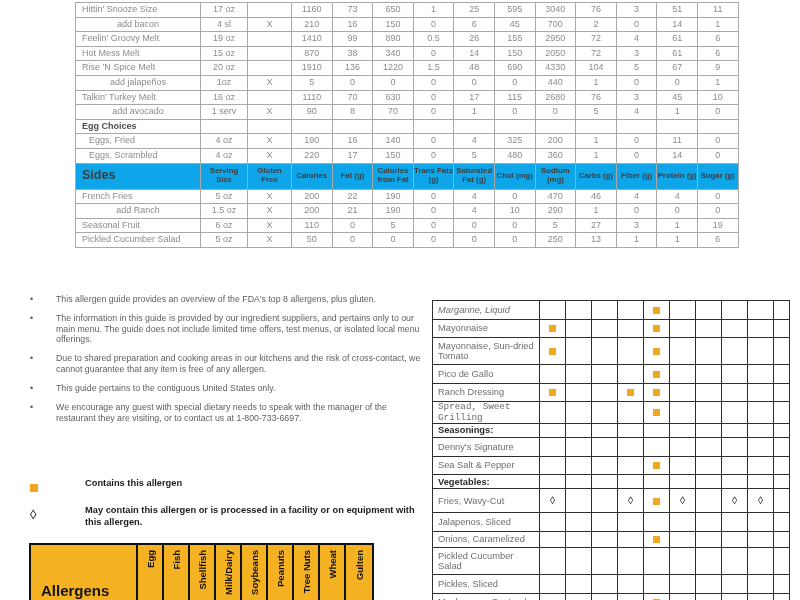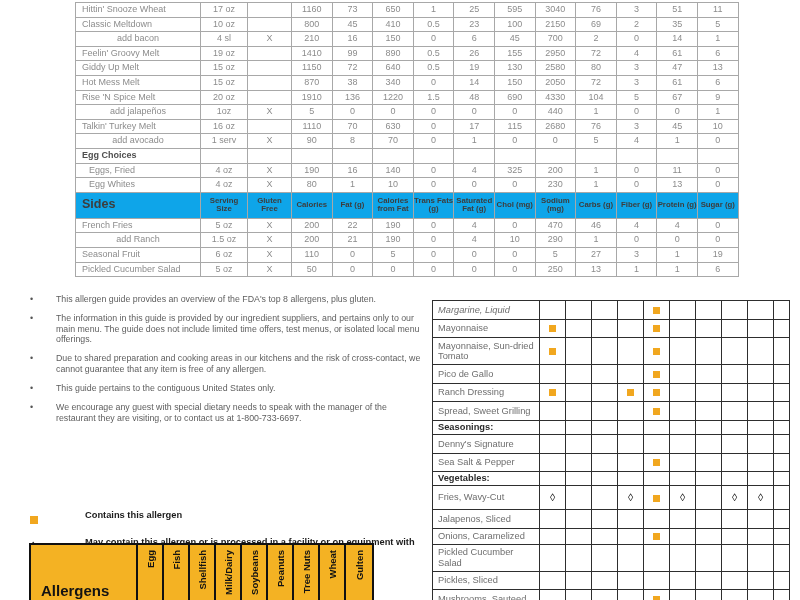--- a/index.html
+++ b/index.html
@@ -19,21 +19,21 @@
                          height:25px;white-space:normal;line-height:1.1;}
   table.nut tr.header td.lbl{font-size:12.5px;padding-left:6px;}
 
   
   #notes{position:absolute;left:30px;top:294px;width:398px;}
   .note{display:flex;margin-bottom:8.5px;}
   .note .bull{width:26px;flex:0 0 26px;font-size:9px;color:#555;line-height:10.6px;}
   .note .ntext{flex:1;font-size:8.8px;line-height:10.6px;color:#5e5e5e;}
 
   
-  #legend{position:absolute;left:30px;top:478px;width:402px;margin-top:32px;}
+  #legend{position:absolute;left:30px;top:478px;width:402px;}
   .leg{display:flex;margin-bottom:9px;}
   .leg .sym{width:55px;flex:0 0 55px;}
   .leg .ltext{flex:1;font-size:9.3px;line-height:11.5px;font-weight:bold;color:#1c1c1c;}
   .sq{display:inline-block;width:8px;height:8px;background:#F1A71F;}
   .dia{font-size:13px;line-height:10px;color:#111;}
 
   
   #allergens-hdr{position:absolute;left:29px;top:543px;height:70px;display:flex;
                  border:2px solid #111;background:#F4B223;box-sizing:border-box;}
   #allergens-hdr .title-cell{width:107px;box-sizing:border-box;border-right:2px solid #111;
@@ -73,50 +73,34 @@
           <col style="width:40.6px">
           <col style="width:40.6px">
         <col style="width:40.6px">
           <col style="width:40.6px">
           <col style="width:40.6px">
         <col style="width:40.6px">
           <col style="width:40.6px">
       </colgroup>
       <tbody id="nut-body">
           <tr class="item">
-            <td class="lbl">Hittin' Snooze Wheat</td>
+            <td class="lbl">Hittin' Snooze Size</td>
             <td>17 oz</td>
             <td></td>
             <td>1160</td>
             <td>73</td>
             <td>650</td>
             <td>1</td>
             <td>25</td>
             <td>595</td>
             <td>3040</td>
             <td>76</td>
             <td>3</td>
             <td>51</td>
             <td>11</td>
-          </tr>
-          <tr class="item">
-            <td class="lbl">Classic Meltdown</td>
-            <td>10 oz</td>
-            <td></td>
-            <td>800</td>
-            <td>45</td>
-            <td>410</td>
-            <td>0.5</td>
-            <td>23</td>
-            <td>100</td>
-            <td>2150</td>
-            <td>69</td>
-            <td>2</td>
-            <td>35</td>
-            <td>5</td>
           </tr>
           <tr class="add">
             <td class="lbl">add bacon</td>
             <td>4 sl</td>
             <td>X</td>
             <td>210</td>
             <td>16</td>
             <td>150</td>
             <td>0</td>
             <td>6</td>
@@ -137,36 +121,20 @@
             <td>0.5</td>
             <td>26</td>
             <td>155</td>
             <td>2950</td>
             <td>72</td>
             <td>4</td>
             <td>61</td>
             <td>6</td>
           </tr>
           <tr class="item">
-            <td class="lbl">Giddy Up Melt</td>
-            <td>15 oz</td>
-            <td></td>
-            <td>1150</td>
-            <td>72</td>
-            <td>640</td>
-            <td>0.5</td>
-            <td>19</td>
-            <td>130</td>
-            <td>2580</td>
-            <td>80</td>
-            <td>3</td>
-            <td>47</td>
-            <td>13</td>
-          </tr>
-          <tr class="item">
             <td class="lbl">Hot Mess Melt</td>
             <td>15 oz</td>
             <td></td>
             <td>870</td>
             <td>38</td>
             <td>340</td>
             <td>0</td>
             <td>14</td>
             <td>150</td>
             <td>2050</td>
@@ -265,33 +233,33 @@
             <td>0</td>
             <td>4</td>
             <td>325</td>
             <td>200</td>
             <td>1</td>
             <td>0</td>
             <td>11</td>
             <td>0</td>
           </tr>
           <tr class="sub">
-            <td class="lbl">Egg Whites</td>
+            <td class="lbl">Eggs, Scrambled</td>
             <td>4 oz</td>
             <td>X</td>
-            <td>80</td>
-            <td>1</td>
-            <td>10</td>
-            <td>0</td>
-            <td>0</td>
-            <td>0</td>
-            <td>230</td>
-            <td>1</td>
-            <td>0</td>
-            <td>13</td>
+            <td>220</td>
+            <td>17</td>
+            <td>150</td>
+            <td>0</td>
+            <td>5</td>
+            <td>480</td>
+            <td>360</td>
+            <td>1</td>
+            <td>0</td>
+            <td>14</td>
             <td>0</td>
           </tr>
           <tr class="header">
             <td class="lbl">Sides</td>
             <td>Serving Size</td>
             <td>Gluten Free</td>
             <td>Calories</td>
             <td>Fat (g)</td>
             <td>Calories from Fat</td>
             <td>Trans Fats (g)</td>
@@ -512,21 +480,21 @@
             <td></td>
             <td></td>
             <td><span class="msq"></span></td>
             <td><span class="msq"></span></td>
             <td></td>
             <td></td>
             <td></td>
             <td></td>
             <td></td>
           </tr>
-          <tr class="item" style="height: 18.6px;">
+          <tr class="item" style="height: 18.6px; font-family: Liberation Mono, monospace;">
             <td class="lbl">Spread, Sweet Grilling</td>
             <td></td>
             <td></td>
             <td></td>
             <td></td>
             <td><span class="msq"></span></td>
             <td></td>
             <td></td>
             <td></td>
             <td></td>

